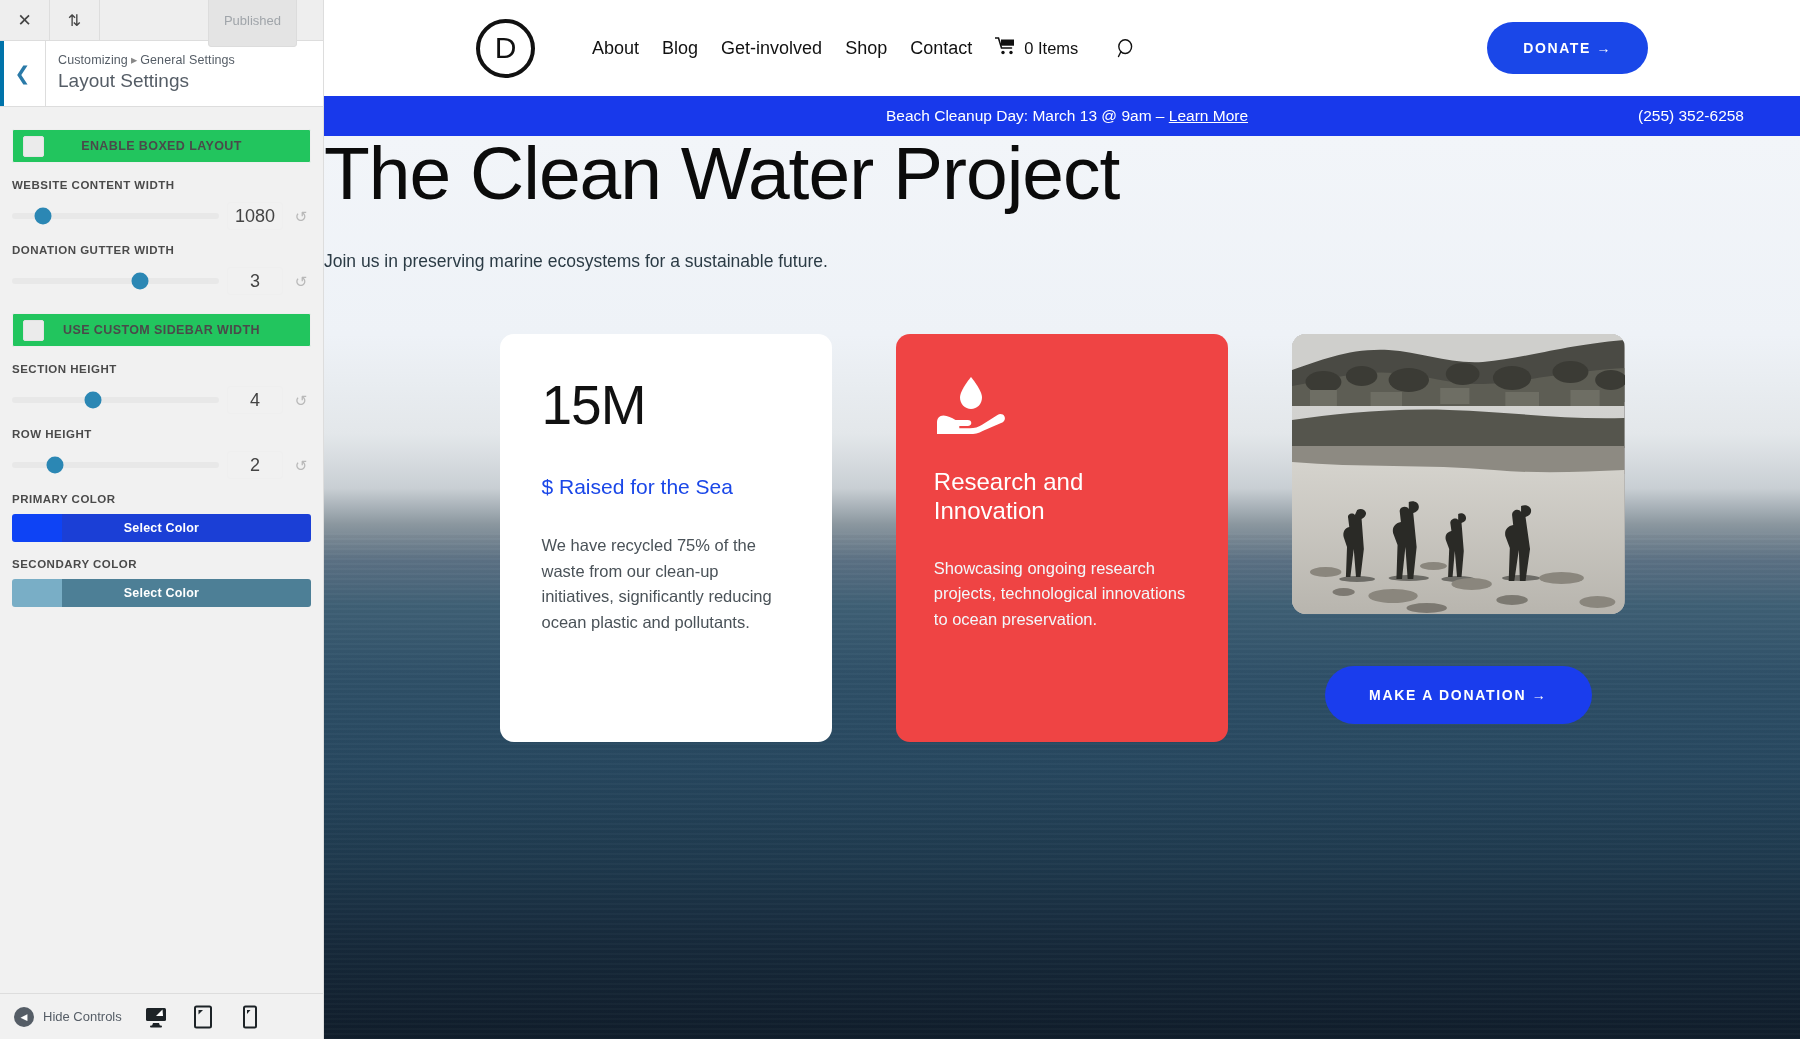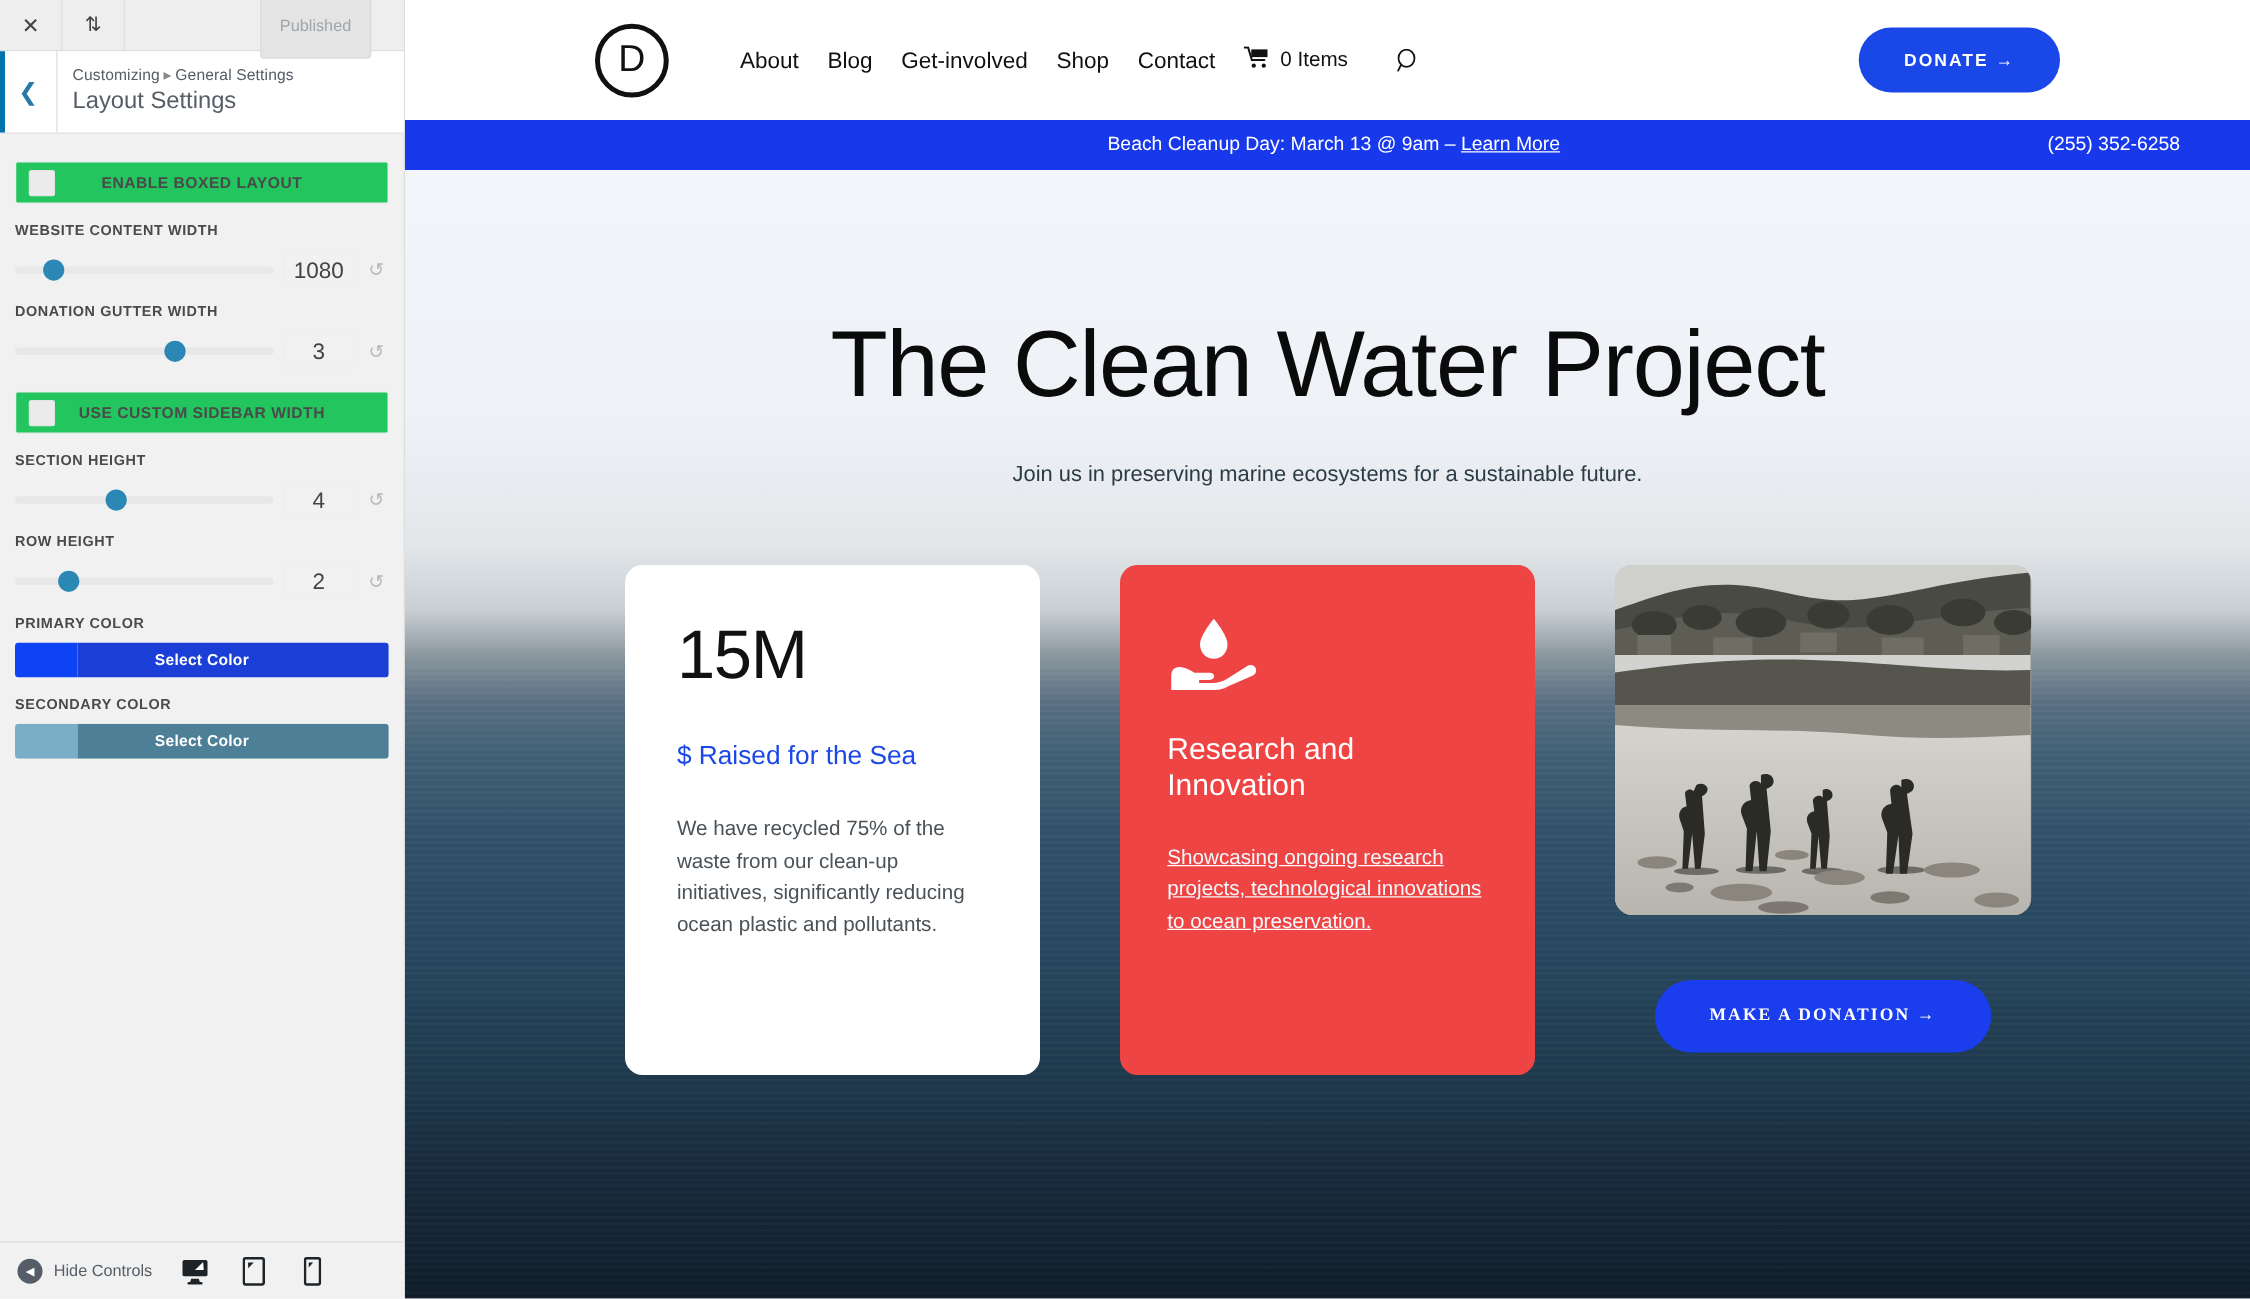--- a/index.html
+++ b/index.html
@@ -216,21 +216,21 @@
         #1f3a4e 80%,
         #16293a 90%,
         #101d2b 100%);
   }
   .hero-bg:after {
     content: ""; position: absolute; left: 0; right: 0; top: 44%; bottom: 0;
     background:
       repeating-linear-gradient(to bottom, rgba(255,255,255,.035) 0 2px, rgba(0,0,0,.03) 2px 5px);
     opacity: .6;
   }
-  .hero-inner { position: relative; z-index: 2; padding-top: 118px; text-align: center; }
+  .hero-inner { position: relative; z-index: 2; }
   .hero-title {
     font-size: 75px; color: #0b0b0b; font-weight: 400;
     letter-spacing: -1px; line-height: 1;
   }
   .hero-sub {
     margin-top: 40px; font-size: 17.5px; color: #2b3b45;
   }
 
   .cards {
     position: relative; z-index: 2;
@@ -251,36 +251,36 @@
   .stat-body { margin-top: 34px; font-size: 16.5px; line-height: 1.56; color: #4a5258; }
 
   .card-blue {
     background: #ef4444; border-radius: 14px;
     padding: 40px 38px 75px;
     min-height: 408px;
     color: #fff;
   }
   .drop-icon { width: 74px; height: 60px; display: block; }
   .card-blue-title { margin-top: 34px; font-size: 24px; line-height: 1.2; font-weight: 400; }
-  .card-blue-body { margin-top: 30px; font-size: 16.5px; line-height: 1.56; color: #f2f8fb; text-decoration: underline; }
+  .card-blue-body { margin-top: 30px; font-size: 16.5px; line-height: 1.56; color: #f2f8fb; }
 
   .card-photo-wrap { display: flex; flex-direction: column; align-items: center; }
   .card-photo {
     width: 100%; height: 280px; border-radius: 14px;
     overflow: hidden; position: relative;
     background: #9a9a9a;
   }
   .donate2-btn {
     margin-top: 52px;
     background: #1a3ded; color: #fff;
     border: none; border-radius: 32px;
     padding: 21px 44px;
     font-size: 14px; font-weight: bold; letter-spacing: 1.7px;
     cursor: pointer; white-space: nowrap;
-    font-family: Liberation Serif, serif;
+    font-family: Liberation Sans, sans-serif;
   }
 </style>
 </head>
 <body>
 
 <div class="app">
 
   <div class="customizer">
 
     <div class="cz-topbar">

